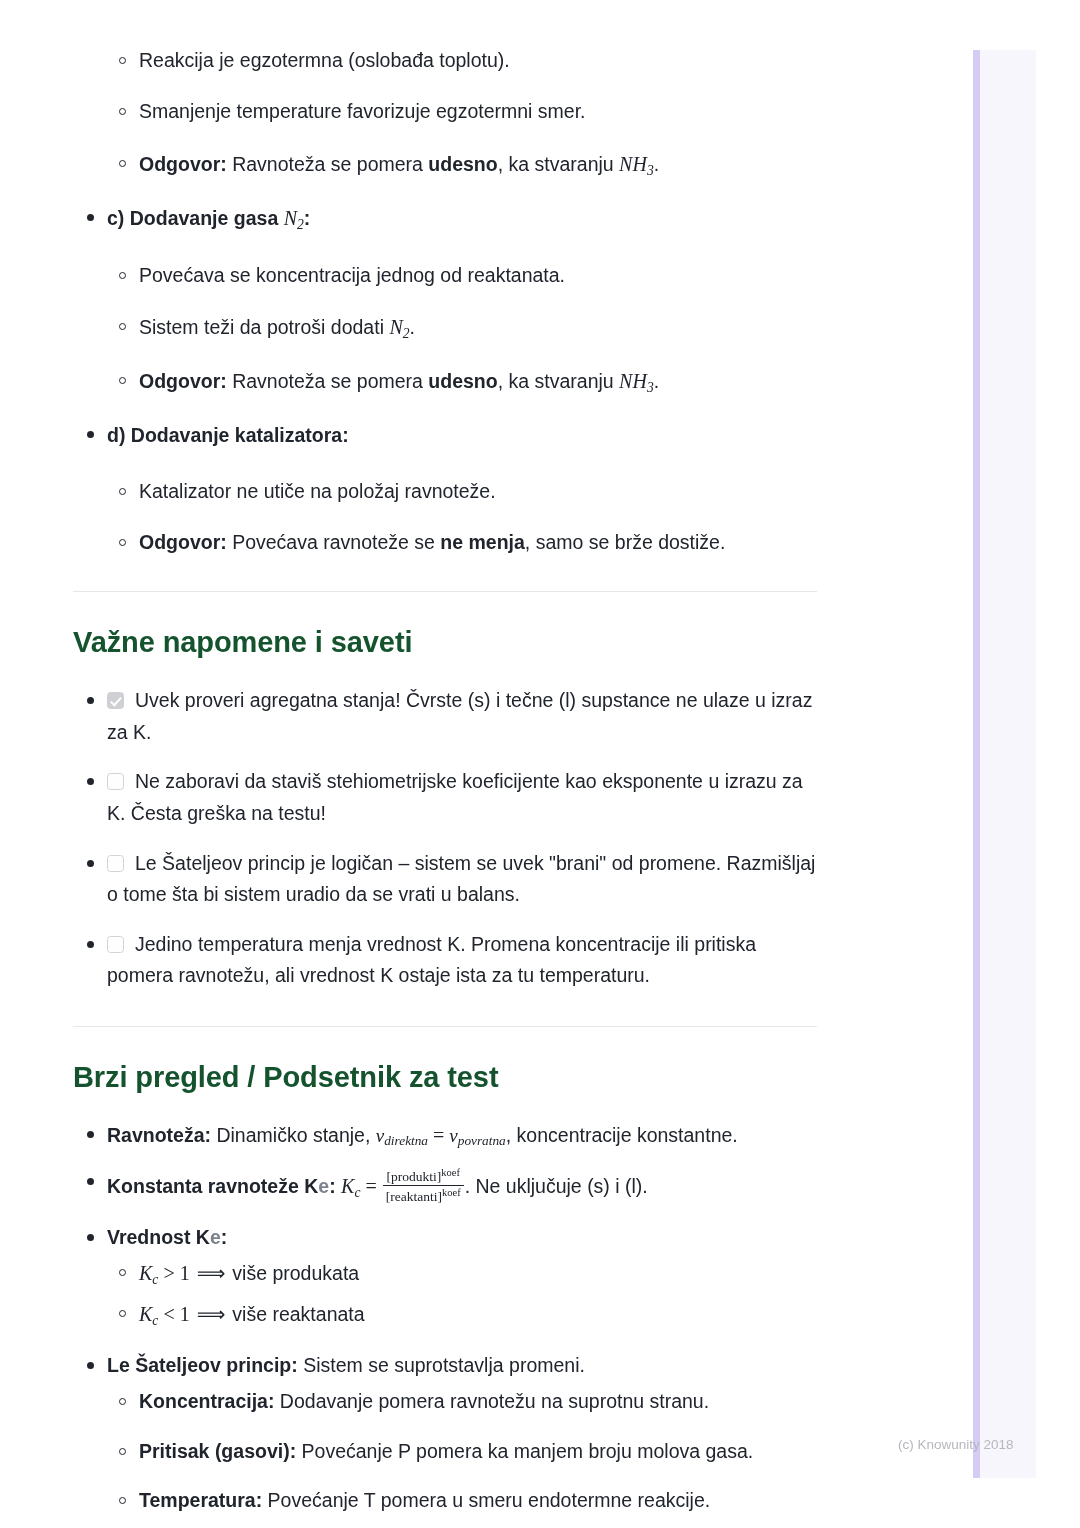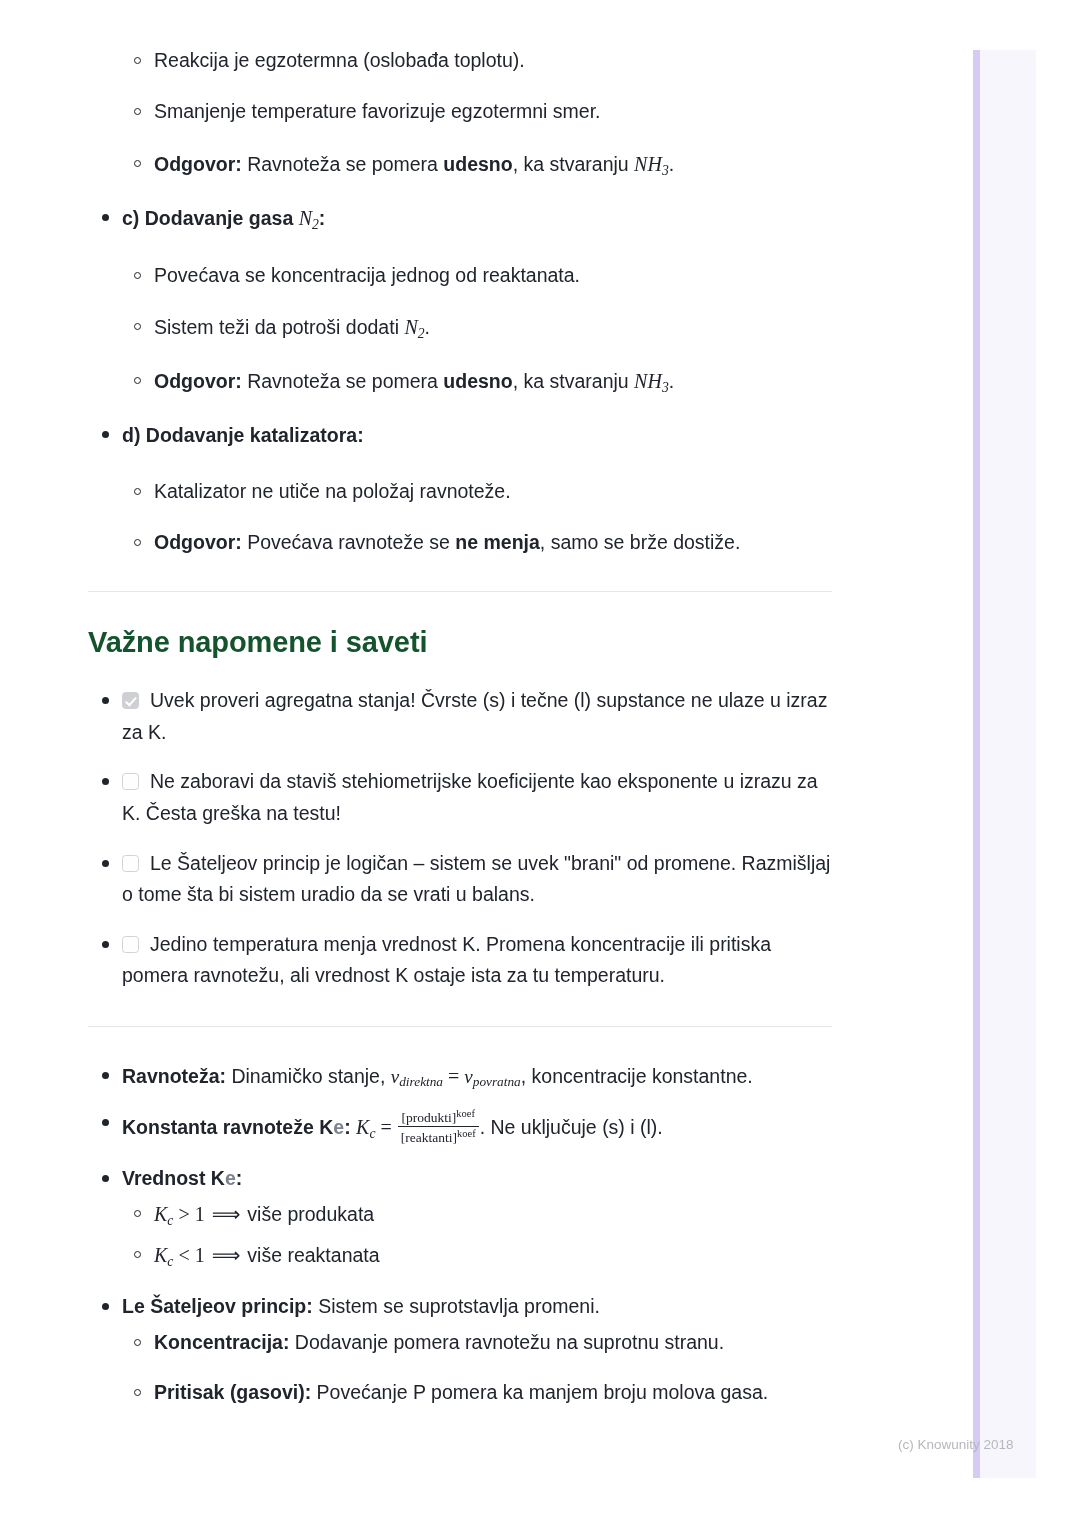--- a/index.html
+++ b/index.html
@@ -31,21 +31,21 @@
     left: 973px;
     top: 50px;
     width: 8px;
     height: 1428px;
     background: #d6cbf5;
   }
 
   
   #doc {
     position: absolute;
-    left: 88px;
+    left: 73px;
     top: 0;
     width: 748px;
   }
 
   ul { margin: 0; padding: 0; list-style: none; }
 
   
   .l1 {
     position: relative;
     padding-left: 34px;
@@ -314,20 +314,21 @@
       <span class="cbox"></span><span>Le Šateljeov princip je logičan – sistem se uvek "brani" od promene. Razmišljaj o tome šta bi sistem uradio da se vrati u balans.</span>
     </li>
     <li class="cb-item" style="margin-bottom:0">
       <span class="bullet"></span>
       <span class="cbox"></span><span>Jedino temperatura menja vrednost K. Promena koncentracije ili pritiska pomera ravnotežu, ali vrednost K ostaje ista za tu temperaturu.</span>
     </li>
   </ul>
 
   <div class="divider"></div>
 
+  <h2 class="section-title">Brzi pregled / Podsetnik za test</h2>
 
   <ul>
 
     <li class="qr-l1">
       <span class="bullet"></span>
       <b>Ravnoteža:</b><span> Dinamičko stanje, </span><span class="var"><span>v</span><sub>direktna</sub></span><span class="mathup"> = </span><span class="var"><span>v</span><sub>povratna</sub></span><span>, koncentracije konstantne.</span>
     </li>
 
     <li class="qr-l1" style="margin-bottom:18px">
       <span class="bullet"></span>
@@ -356,17 +357,21 @@
     </li>
 
     <li class="qr-l2 spaced">
       <span class="bullet"></span>
       <b>Koncentracija:</b><span> Dodavanje pomera ravnotežu na suprotnu stranu.</span>
     </li>
     <li class="qr-l2 spaced">
       <span class="bullet"></span>
       <b>Pritisak (gasovi):</b><span> Povećanje P pomera ka manjem broju molova gasa.</span>
     </li>
+    <li class="qr-l2">
+      <span class="bullet"></span>
+      <b>Temperatura:</b><span> Povećanje T pomera u smeru endotermne reakcije.</span>
+    </li>
 
   </ul>
 </div>
 
 <div id="watermark">(c) Knowunity 2018</div>
 
 </body></html>

